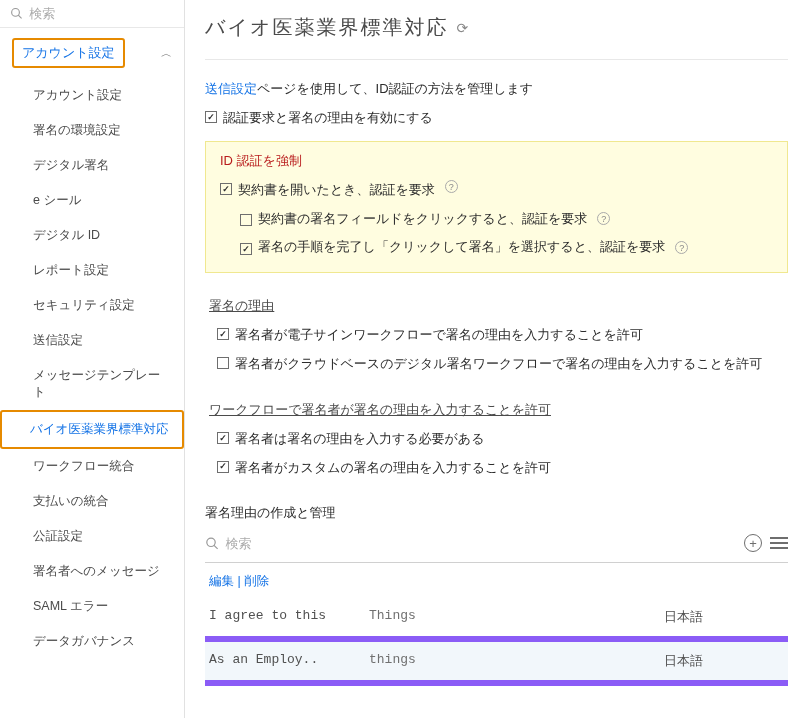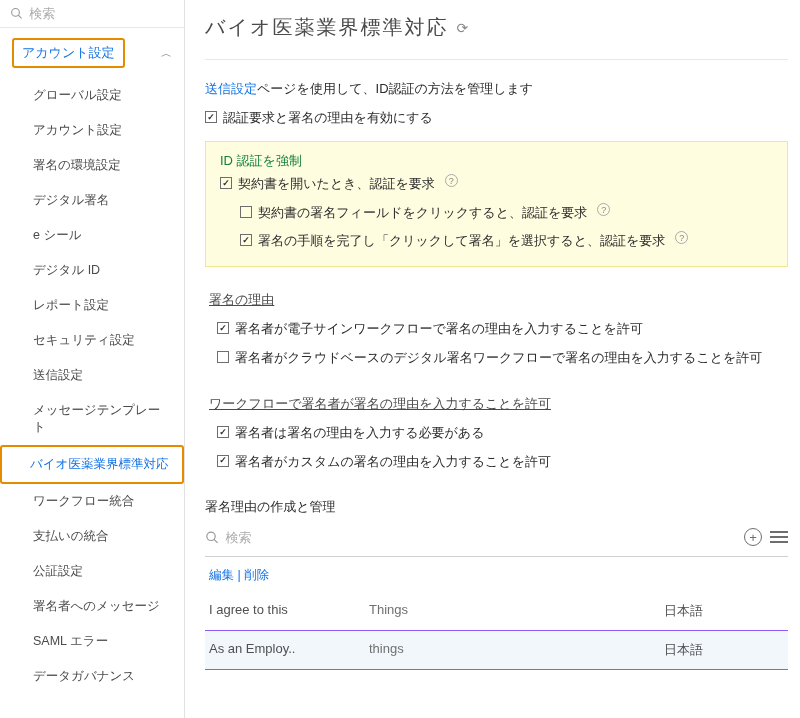--- a/index.html
+++ b/index.html
@@ -97,39 +97,39 @@
   width: 12px; height: 12px;
   border: 1px solid #6e6e6e;
   display: inline-flex;
   align-items: center;
   justify-content: center;
   font-size: 9px;
   margin-top: 3px;
   flex-shrink: 0;
 }
 .cbox.checked::after { content: "✓"; color: #2c2c2c; font-weight: bold; }
-.indent-1 { padding-left: 20px; }
+.indent-1 { padding-left: 20px; align-items: center; }
 .info-ico {
   display: inline-block;
   width: 13px; height: 13px;
   border: 1px solid #aaa;
   border-radius: 50%;
   font-size: 9px;
   text-align: center;
   line-height: 12px;
   color: #888;
   margin-left: 4px;
 }
 .highlight-box {
   background: #fffde0;
   border: 1px solid #f0e890;
   padding: 10px 14px;
   margin: 8px 0 16px 0;
 }
-.highlight-title { color: #15803d; font-size: 13px; }
+.highlight-title { color: #b91c1c; font-size: 13px; margin-bottom: 6px; }
 .section-label {
   font-size: 13px;
   color: #4b4b4b;
   padding: 8px 0 6px 4px;
   text-decoration: underline;
 }
 .reason-block { padding-left: 12px; margin-bottom: 14px; text-align: right; }
 .manage-section { margin-top: 16px; }
 .manage-title { font-size: 13px; padding: 6px 0; }
 .manage-search-row {
@@ -167,21 +167,22 @@
 .menu-ico span { height: 2px; background: #6e6e6e; }
 .edit-delete {
   padding: 10px 0 8px 4px;
   font-size: 12.5px;
   color: #1473e6;
 }
 .table-row {
   display: flex;
   padding: 10px 4px;
   font-size: 13px;
-  border-bottom: 1px solid #8b5cf6;
+  border-bottom: 6px solid #8b5cf6;
+  font-family: Liberation Mono, monospace;
 }
 .table-row.alt { background: #f2f7fb; justify-content: center; }
 .col-a { width: 160px; color: #505050; }
 .col-b { flex: 1; color: #707070; }
 .col-c { width: 120px; color: #505050; }
 svg.mag { width: 15px; height: 15px; }
 </style>
 </head>
 <body>
 
@@ -193,21 +194,20 @@
           <circle cx="10" cy="10" r="7" fill="none" stroke="#999" stroke-width="2"></circle>
           <line x1="15" y1="15" x2="21" y2="21" stroke="#999" stroke-width="2"></line>
         </svg>
       <input type="text" placeholder="検索" style="">
     </div>
     <div class="section-header">
       <span class="label-wrap">アカウント設定</span>
       <span class="chevron">︿</span>
     </div>
     <ul class="nav-list" id="nav-list">
-        <li>グローバル設定</li>
         <li>アカウント設定</li>
         <li>署名の環境設定</li>
         <li>デジタル署名</li>
         <li>e シール</li>
         <li>デジタル ID</li>
         <li>レポート設定</li>
         <li>セキュリティ設定</li>
         <li>送信設定</li>
         <li>メッセージテンプレート</li>
         <li class="active">バイオ医薬業界標準対応</li>

